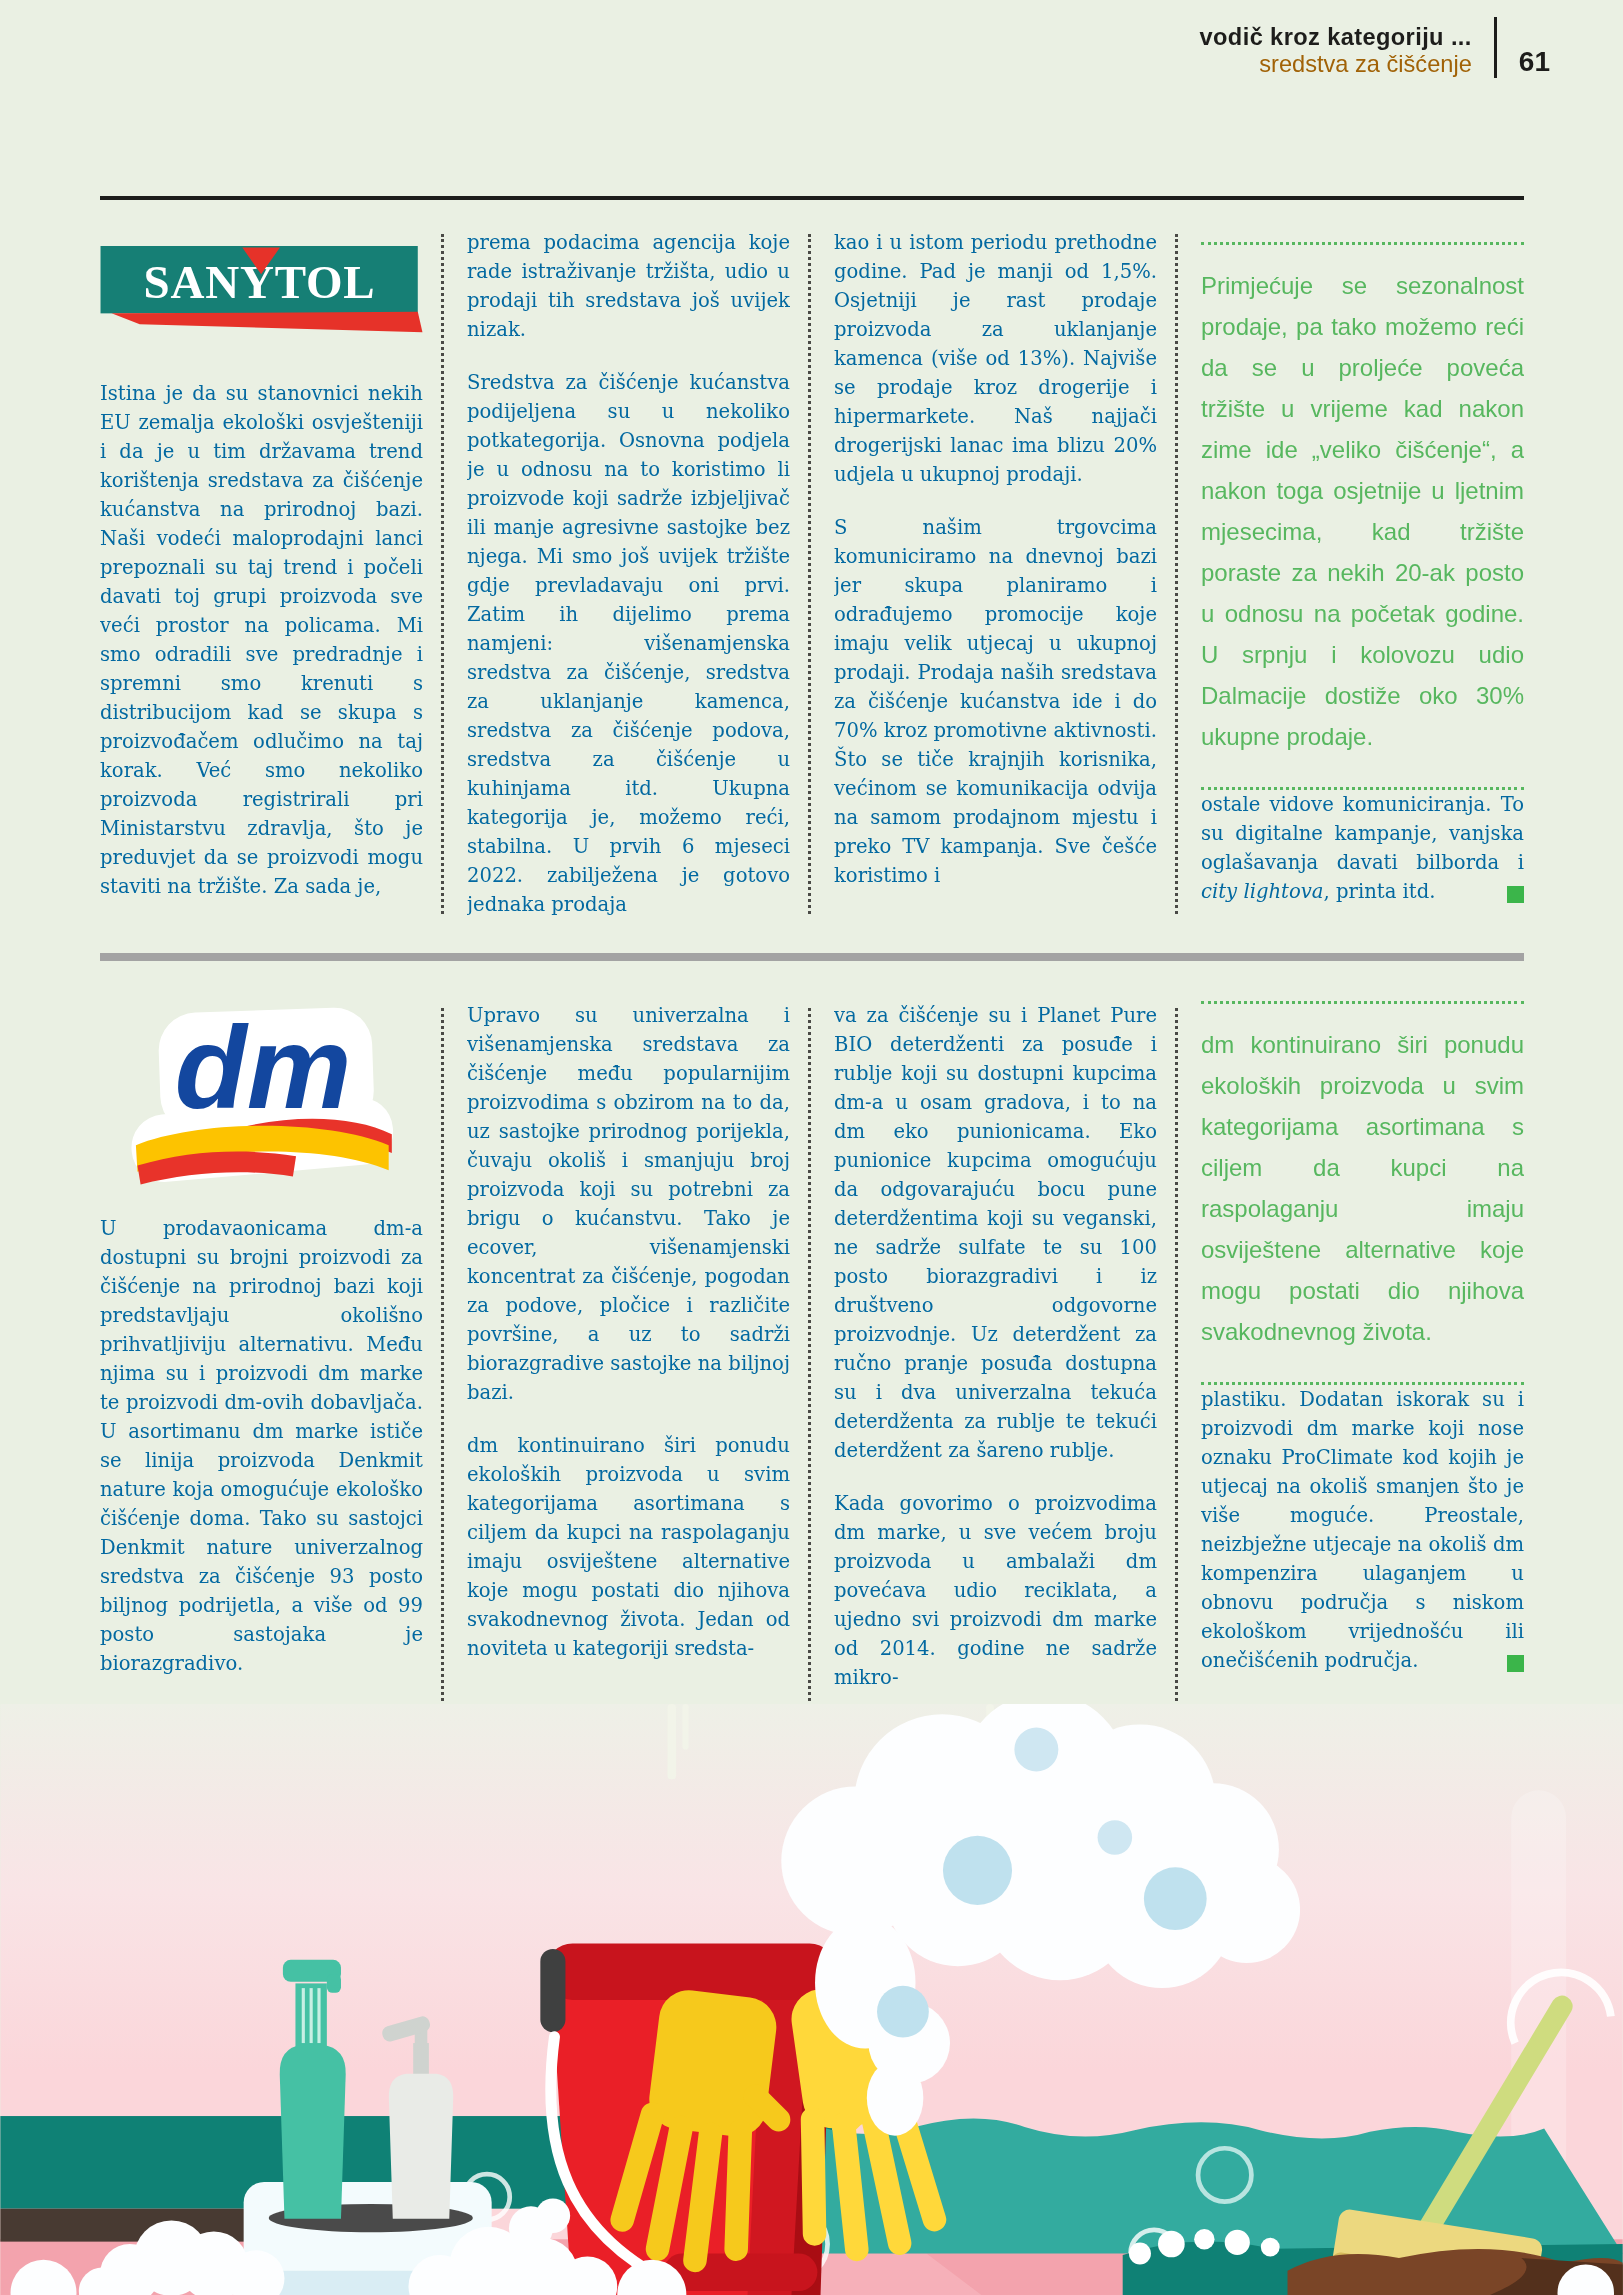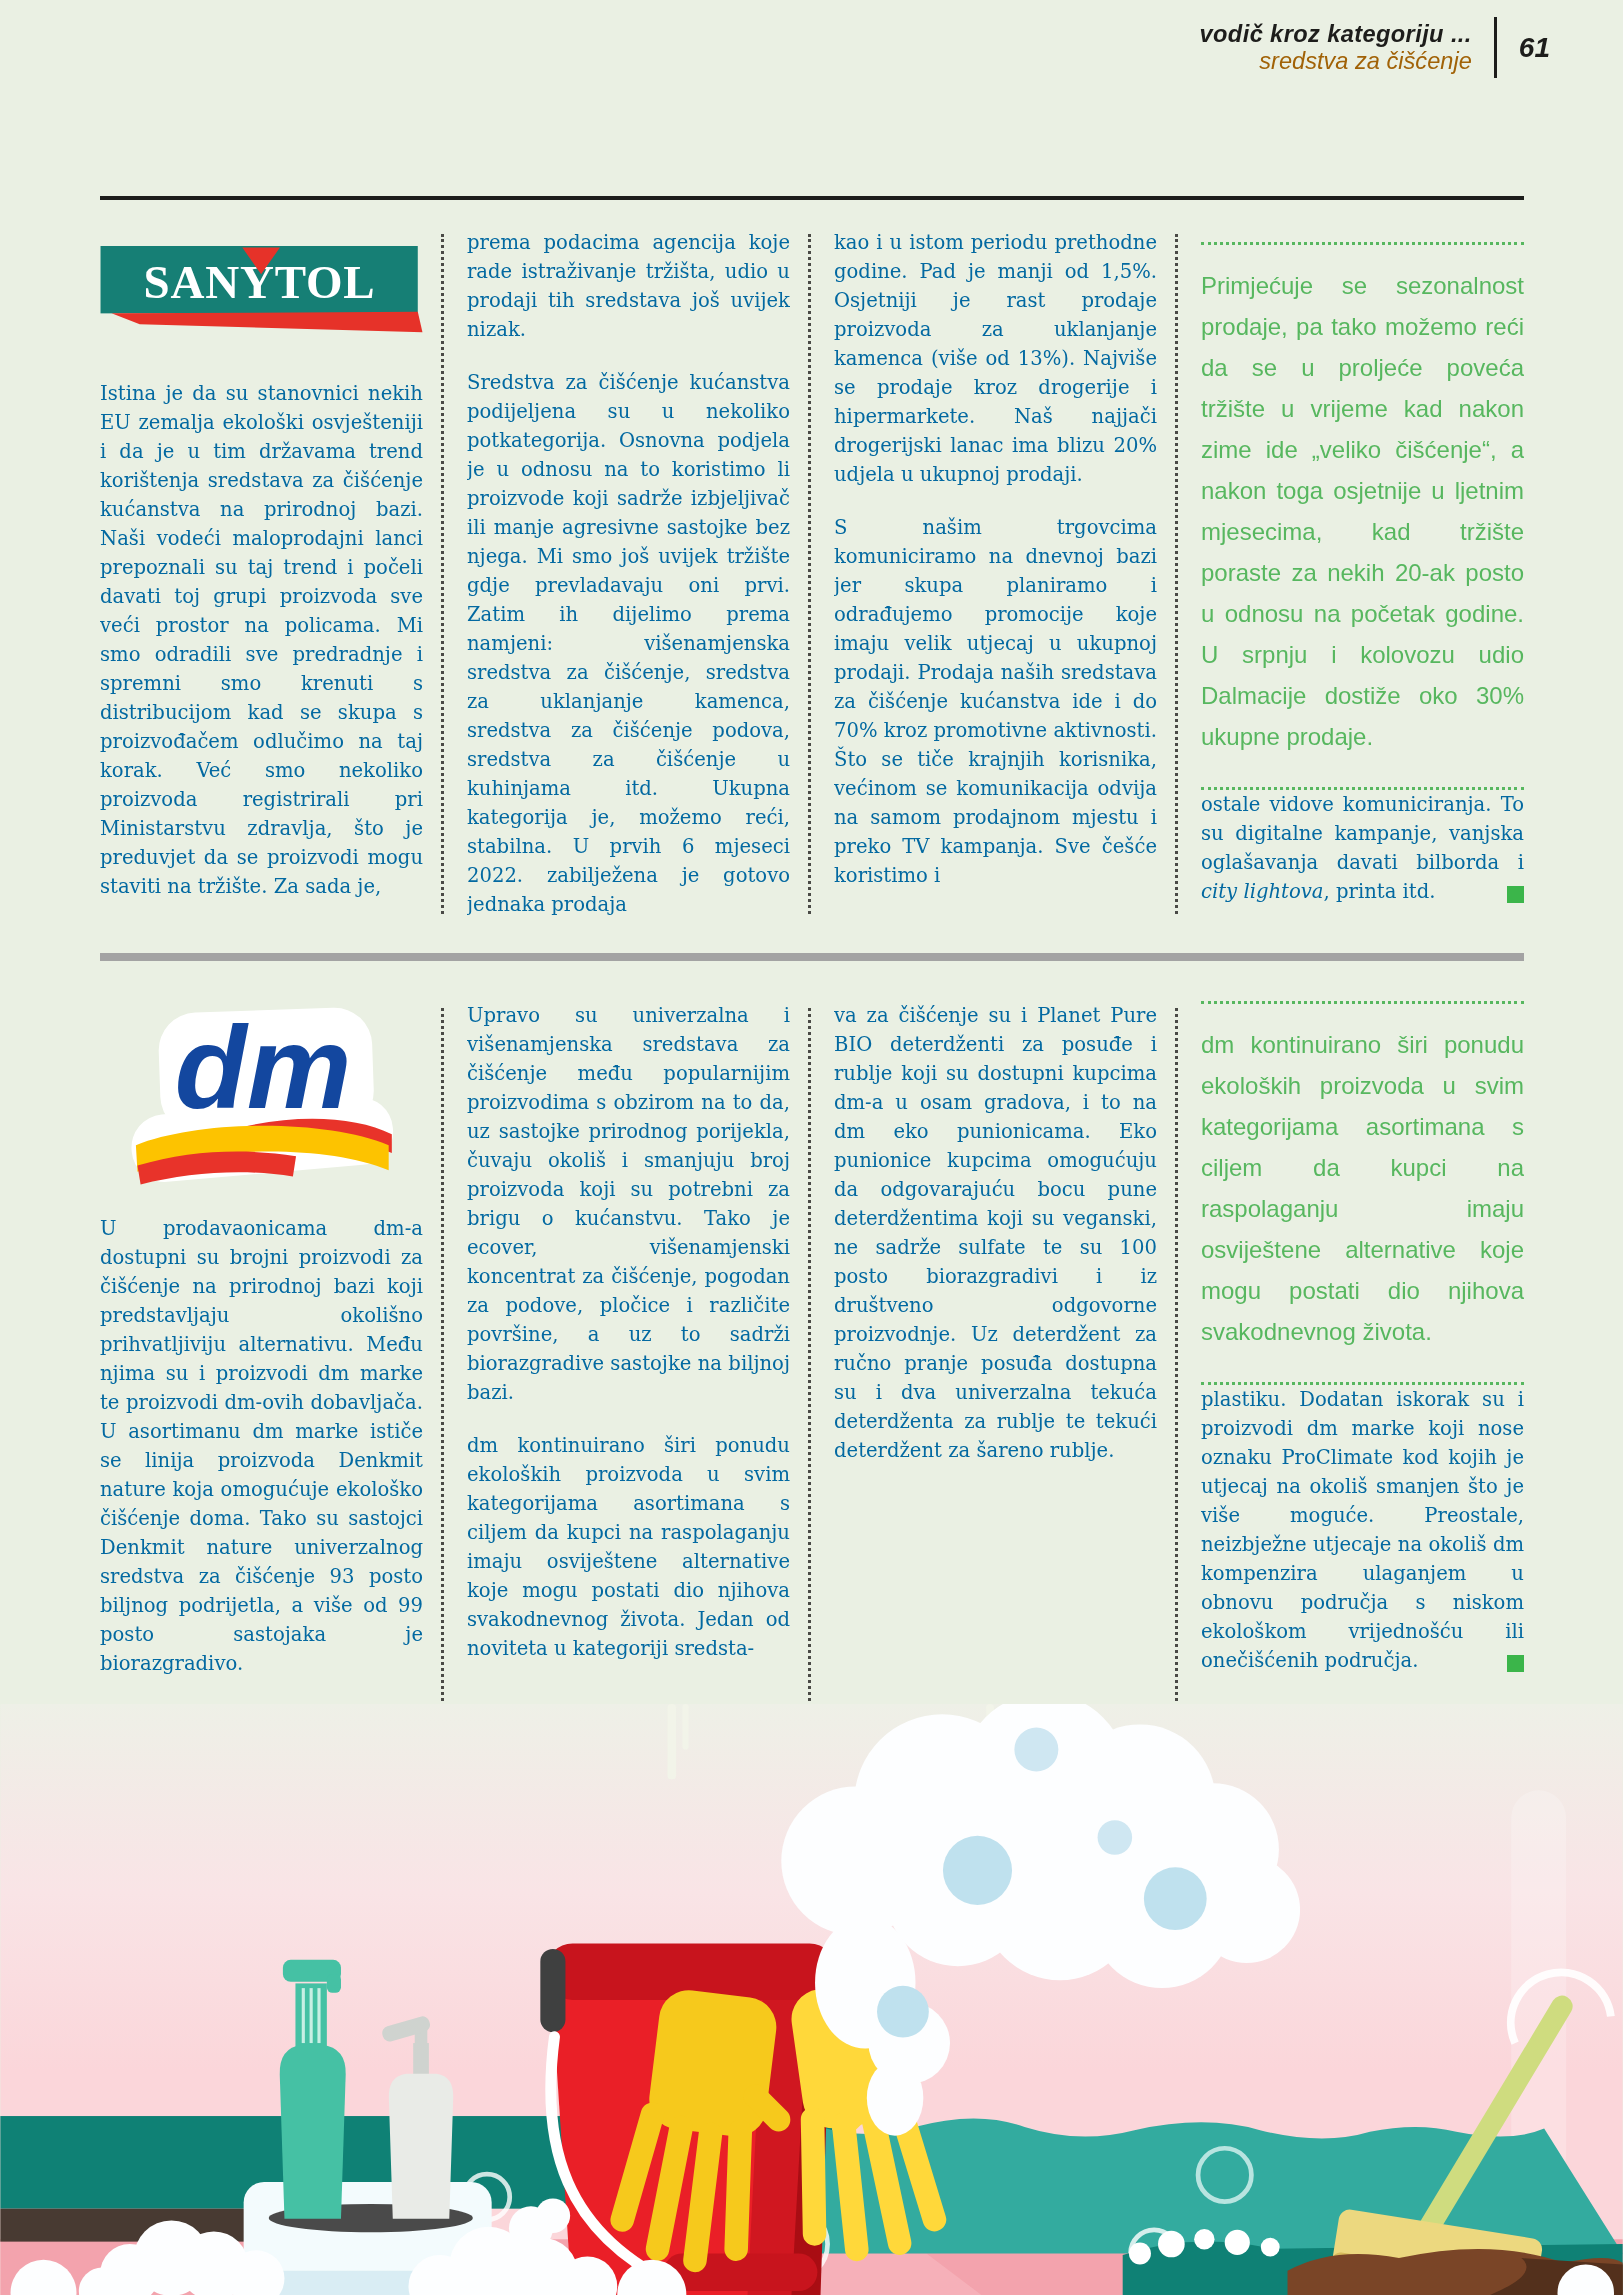--- a/index.html
+++ b/index.html
@@ -1,21 +1,21 @@
 <!DOCTYPE html>
 <html style="font-size:12.6px"><head>
 <meta charset="utf-8">
 <style>
   html,body{margin:0;padding:0;}
   body{
     position:relative;width:1623px;height:2295px;overflow:hidden;
     background:#eaf0e3;font-family:"DejaVu Serif",serif;color:#20201e;
   }
   
-  .header{position:absolute;top:17.3px;right:73px;display:flex;align-items:center;font-style:italic;}
+  .header{position:absolute;top:17.3px;right:73px;display:flex;align-items:flex-end;}
   .header-text{text-align:right;font-family:"Liberation Sans",sans-serif;line-height:1.15;}
   .header-title{font-weight:bold;font-size:23.6px;color:#1d1d1b;letter-spacing:0.4px;}
   .header-subtitle{font-size:23.6px;color:#a16207;}
   .header-bar{width:3.1px;height:61px;background:#1d1d1b;margin:0 22px;}
   .header-num{font-family:"Liberation Sans",sans-serif;font-weight:bold;font-size:28px;color:#1d1d1b;}
   
   .rule-black{position:absolute;left:100px;top:196px;width:1424px;height:3.9px;background:#1d1d1b;}
   .rule-gray{position:absolute;left:100px;top:953px;width:1424px;height:7.9px;background:#a3a3a3;}
   
   .grid{position:absolute;left:100px;width:1424px;display:grid;grid-template-columns:repeat(4,323px);column-gap:44px;}
@@ -103,20 +103,21 @@
       <text x="172" y="128" text-anchor="middle" font-family="Liberation Sans, sans-serif" font-weight="bold" font-style="italic" font-size="150" fill="#13479f">dm</text>
     </svg>
     <p>U prodavaonicama dm-a dostupni su brojni proizvodi za čišćenje na prirodnoj bazi koji predstavljaju okolišno prihvatljiviju alternativu. Među njima su i proizvodi dm marke te proizvodi dm-ovih dobavljača. U asortimanu dm marke ističe se linija proizvoda Denkmit nature koja omogućuje ekološko čišćenje doma. Tako su sastojci Denkmit nature univerzalnog sredstva za čišćenje 93 posto biljnog podrijetla, a više od 99 posto sastojaka je biorazgradivo.</p>
   </div>
   <div class="col">
     <p>Upravo su univerzalna i višenamjenska sredstava za čišćenje među popularnijim proizvodima s obzirom na to da, uz sastojke prirodnog porijekla, čuvaju okoliš i smanjuju broj proizvoda koji su potrebni za brigu o kućanstvu. Tako je ecover, višenamjenski koncentrat za čišćenje, pogodan za podove, pločice i različite površine, a uz to sadrži biorazgradive sastojke na biljnoj bazi.</p>
     <p>dm kontinuirano širi ponudu ekoloških proizvoda u svim kategorijama asortimana s ciljem da kupci na raspolaganju imaju osviještene alternative koje mogu postati dio njihova svakodnevnog života. Jedan od noviteta u kategoriji sredsta-</p>
   </div>
   <div class="col">
     <p>va za čišćenje su i Planet Pure BIO deterdženti za posuđe i rublje koji su dostupni kupcima dm-a u osam gradova, i to na dm eko punionicama. Eko punionice kupcima omogućuju da odgovarajuću bocu pune deterdžentima koji su veganski, ne sadrže sulfate te su 100 posto biorazgradivi i iz društveno odgovorne proizvodnje. Uz deterdžent za ručno pranje posuđa dostupna su i dva univerzalna tekuća deterdženta za rublje te tekući deterdžent za šareno rublje.</p>
+    <p>Kada govorimo o proizvodima dm marke, u sve većem broju proizvoda u ambalaži dm povećava udio reciklata, a ujedno svi proizvodi dm marke od 2014. godine ne sadrže mikro-</p>
   </div>
   <div class="col">
     <div class="callout callout-dm">dm kontinuirano širi ponudu ekoloških proizvoda u svim kategorijama asortimana s ciljem da kupci na raspolaganju imaju osviještene alternative koje mogu postati dio njihova svakodnevnog života.</div>
     <p class="after-callout">plastiku. Dodatan iskorak su i proizvodi dm marke koji nose oznaku ProClimate kod kojih je utjecaj na okoliš smanjen što je više moguće. Preostale, neizbježne utjecaje na okoliš dm kompenzira ulaganjem u obnovu područja s niskom ekološkom vrijednošću ili onečišćenih područja.</p>
     <div class="endmark"></div>
   </div>
 </div>
 <div class="vsep s1 dm"></div>
 <div class="vsep s2 dm"></div>
 <div class="vsep s3 dm"></div>

